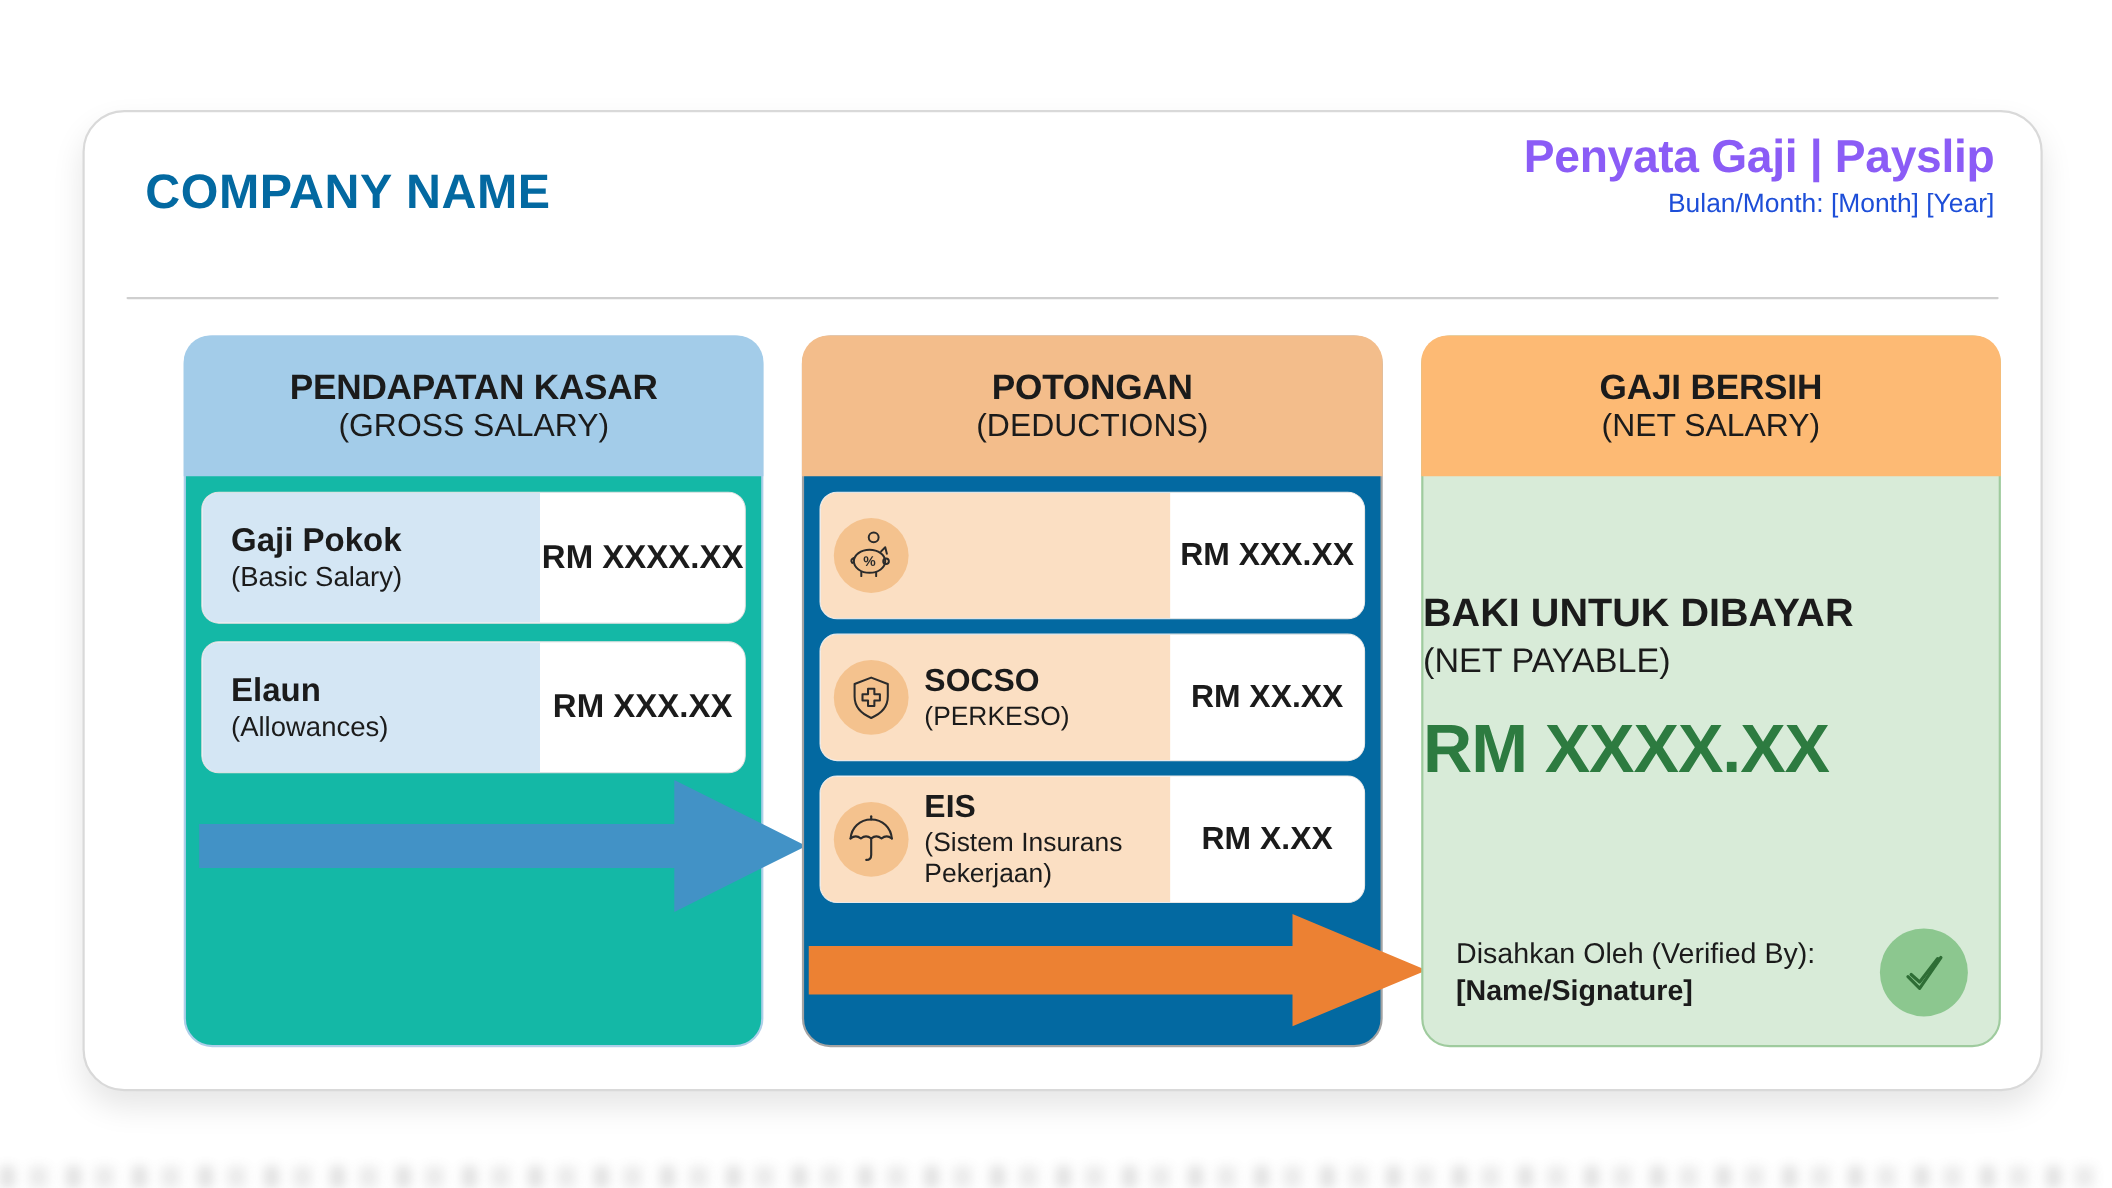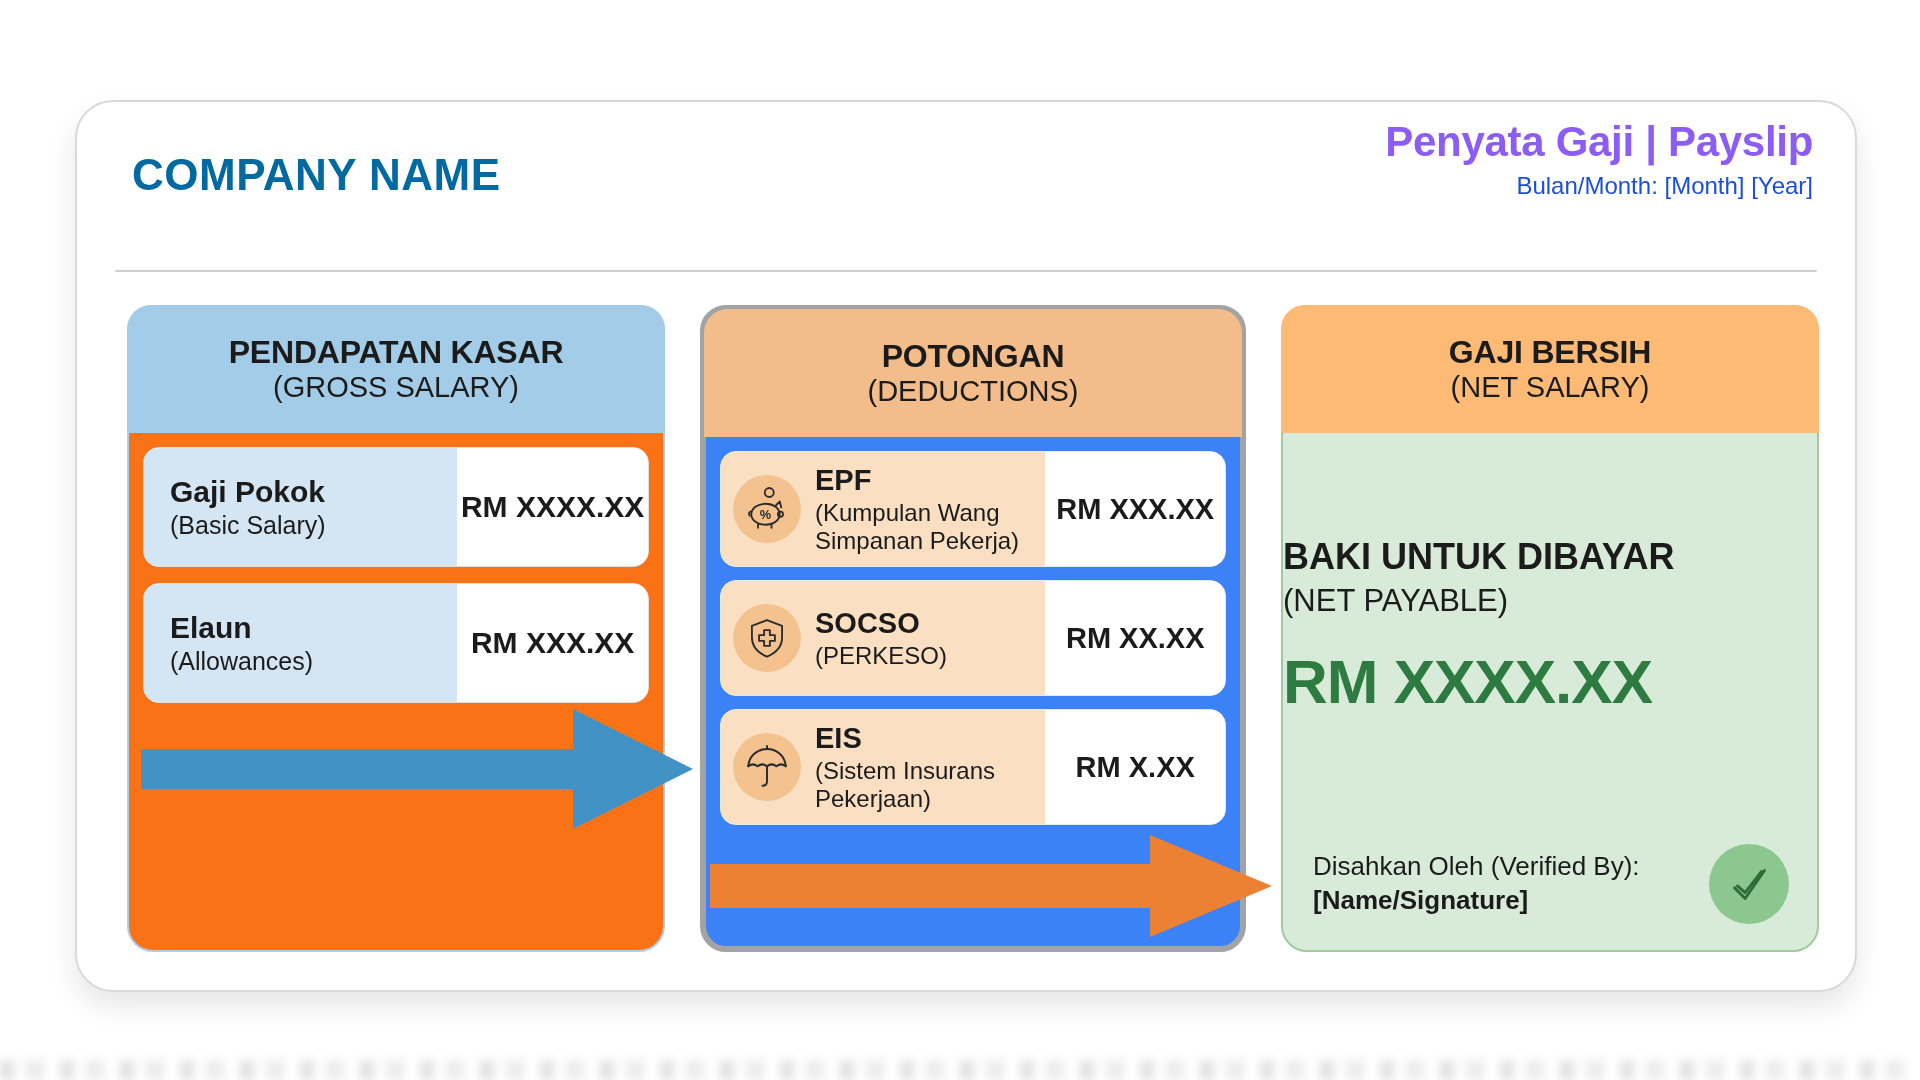--- a/index.html
+++ b/index.html
@@ -26,33 +26,33 @@
   .columns{position:absolute;left:50px;top:203px;width:1692px;height:647px;
     display:flex;gap:35px;}
   .col{position:relative;flex:1;border-radius:26px;}
   .col-head{height:128px;border-radius:24px 24px 0 0;display:flex;flex-direction:column;
     align-items:center;justify-content:center;line-height:1.15;}
   .col-title{font-size:32px;font-weight:800;letter-spacing:-0.2px;}
   .col-sub{font-size:29px;font-weight:500;}
   .col-body{padding:14px 14px 0 14px;}
 
   
-  .col-blue{background:#f97316;border:2px solid #aecfe9;}
+  .col-blue{background:#14b8a6;border:2px solid #aecfe9;margin-left:40px;}
   .head-blue{background:#a3cce9;margin:-2px -2px 0 -2px;}
   .brow{display:flex;border-radius:16px;overflow:hidden;border:1px solid #e0e0e0;
     min-height:118px;margin-bottom:16px;background:#fff;}
   .brow-left{flex:0 0 57%;background:#d4e6f4;display:flex;flex-direction:column;
     justify-content:center;padding-left:26px;}
   .row-label{font-size:30px;font-weight:700;}
   .row-sub{font-size:25px;font-weight:400;margin-top:2px;}
   .brow-val{flex:1;display:flex;align-items:center;justify-content:center;
     font-size:30px;font-weight:700;background:#fff;}
 
   
-  .col-orange{background:#3b82f6;border:6px solid #a3a3a3;}
+  .col-orange{background:#0369a1;border:2px solid #a3a3a3;}
   .head-orange{background:#f3bd8b;margin:-2px -2px 0 -2px;}
   .orow{display:flex;border-radius:16px;overflow:hidden;border:1px solid #e8e8e8;
     min-height:114px;margin-bottom:13px;background:#fff;}
   .orow-left{flex:0 0 62%;background:#fbdfc3;display:flex;align-items:center;padding-left:12px;}
   .icon-circle{flex:0 0 68px;height:68px;border-radius:50%;background:#f4c28e;
     display:flex;align-items:center;justify-content:center;margin-right:14px;}
   .otext{display:flex;flex-direction:column;justify-content:center;padding-right:6px;}
   .orow .row-label{font-size:29px;}
   .orow .row-sub{font-size:24px;line-height:1.15;}
   .orow-val{flex:1;display:flex;align-items:center;justify-content:center;
@@ -141,24 +141,20 @@
                 <svg width="48" height="48" viewBox="0 0 64 64" fill="none" stroke="#2b2b2b" stroke-width="2.4" stroke-linecap="round" stroke-linejoin="round">
                   <circle cx="35" cy="10" r="6"></circle>
                   <ellipse cx="30" cy="39" rx="19" ry="14"></ellipse>
                   <path d="M44 27 l5 -5 l2 8"></path>
                   <circle cx="50" cy="39" r="3.4"></circle>
                   <path d="M20 52 v5 M38 52 v5"></path>
                   <path d="M11 35 q-5 2 -2 6"></path>
                   <text x="30" y="45" text-anchor="middle" font-size="17" font-weight="bold" fill="#2b2b2b" stroke="none" font-family="'Liberation Sans',sans-serif">%</text>
                 </svg>
               </div>
-              <div class="otext">
-                <div class="row-label">EPF</div>
-                <div class="row-sub">(Kumpulan Wang Simpanan Pekerja)</div>
-              </div>
             </div>
             <div class="orow-val">RM XXX.XX</div>
           </div>
 
           <div class="orow">
             <div class="orow-left">
               <div class="icon-circle">
                 <svg width="46" height="46" viewBox="0 0 64 64" fill="none" stroke="#2b2b2b" stroke-width="2.6" stroke-linecap="round" stroke-linejoin="round">
                   <path d="M32 7 L53 15 V31 C53 45 44 53 32 58 C20 53 11 45 11 31 V15 Z"></path>
                   <path d="M28 21 h8 v7 h7 v8 h-7 v7 h-8 v-7 h-7 v-8 h7 z"></path>

